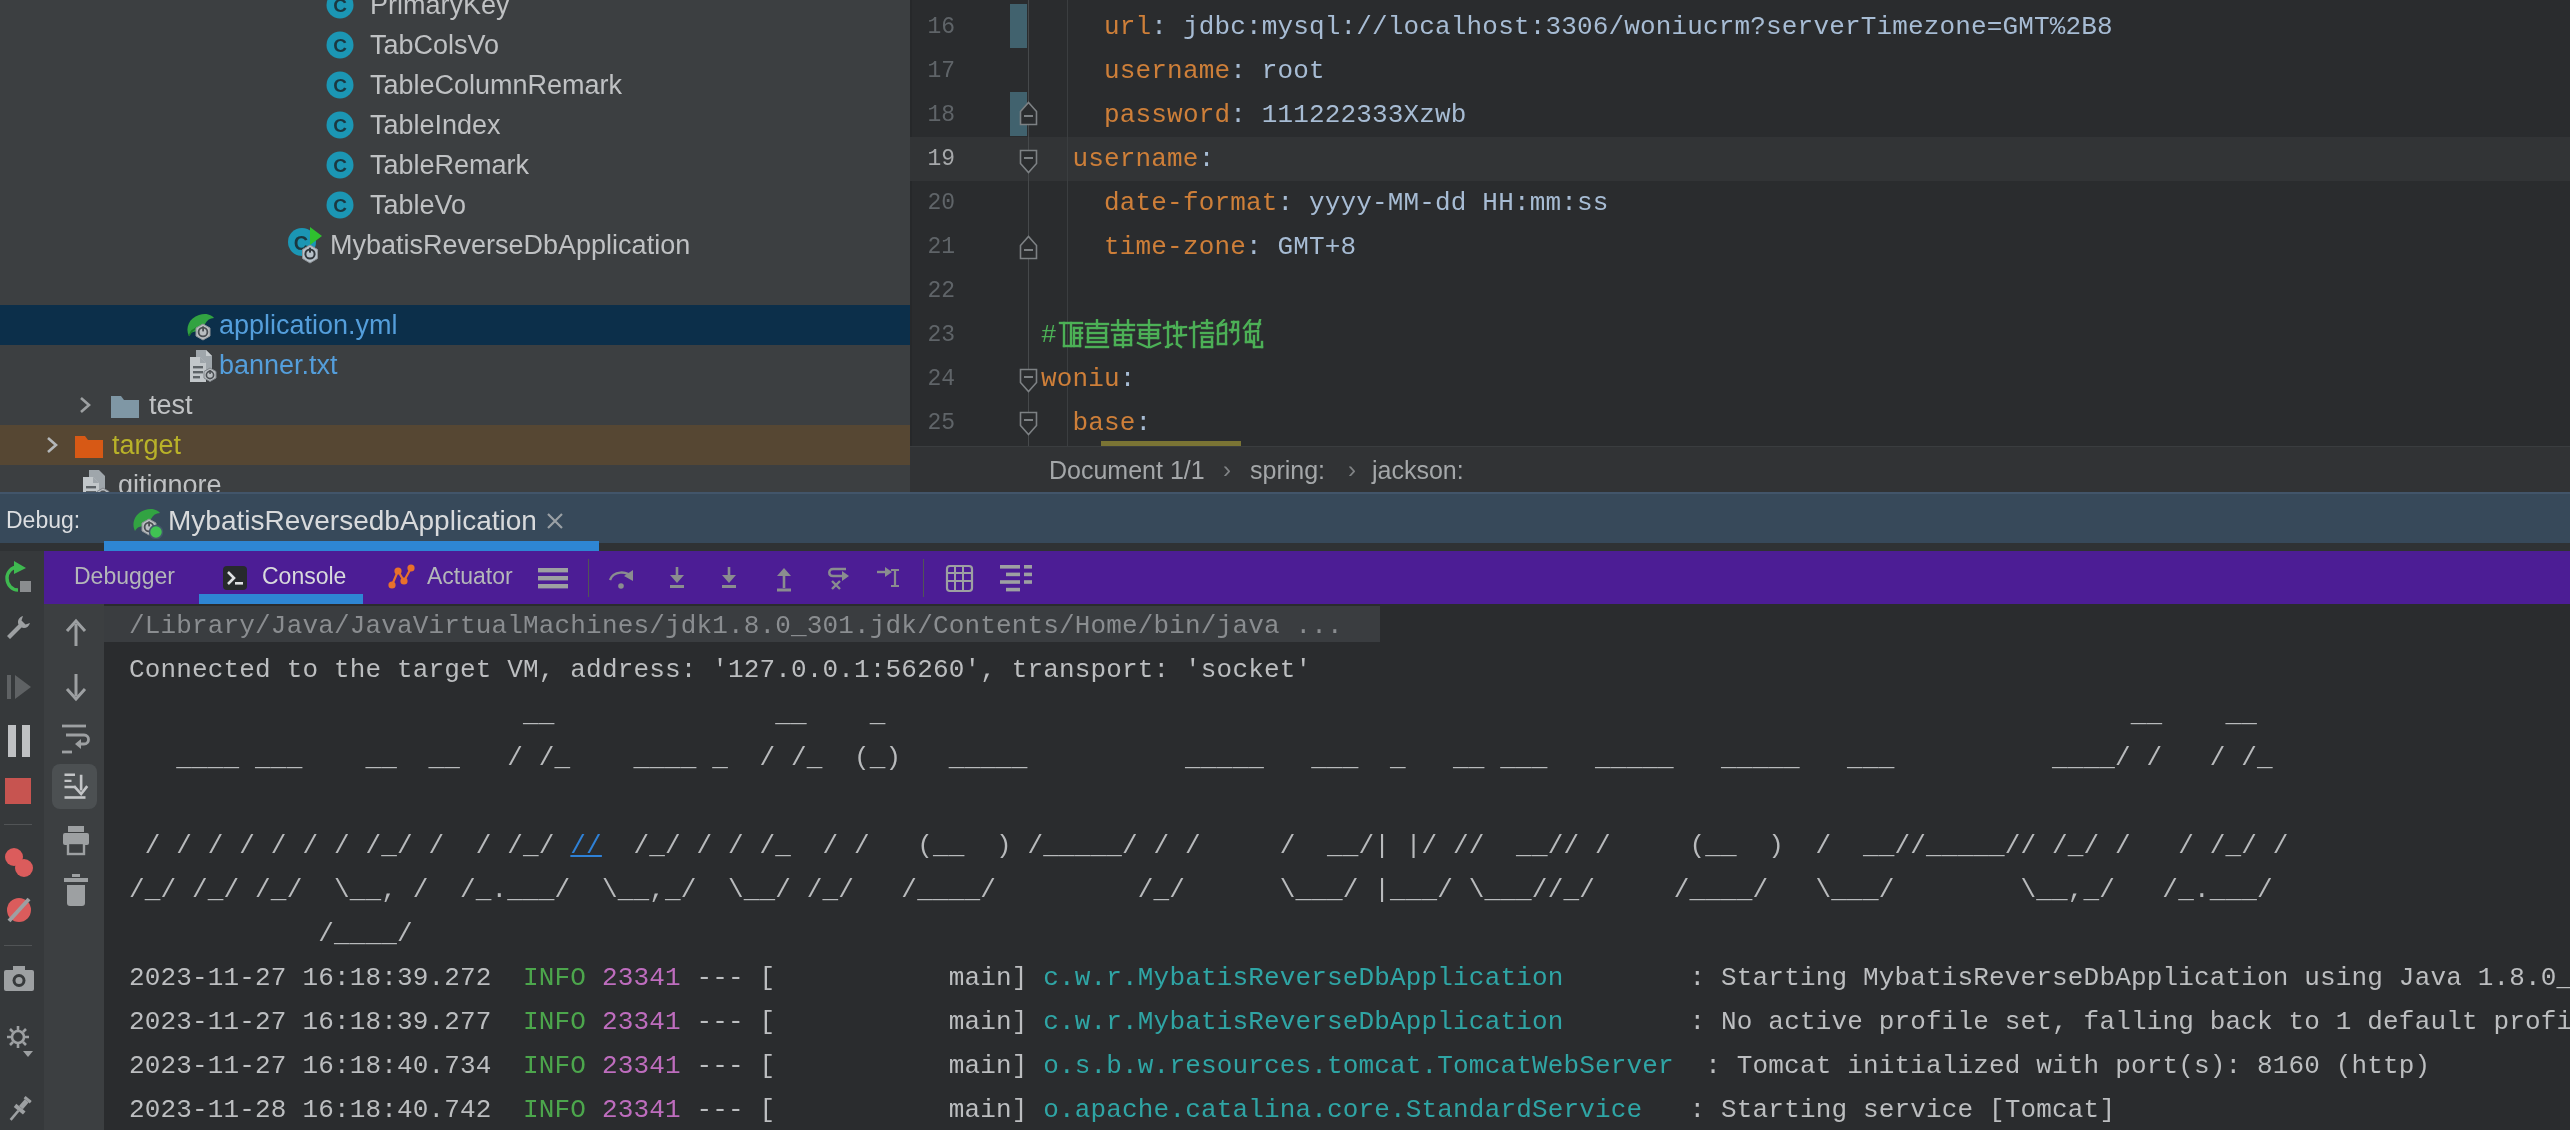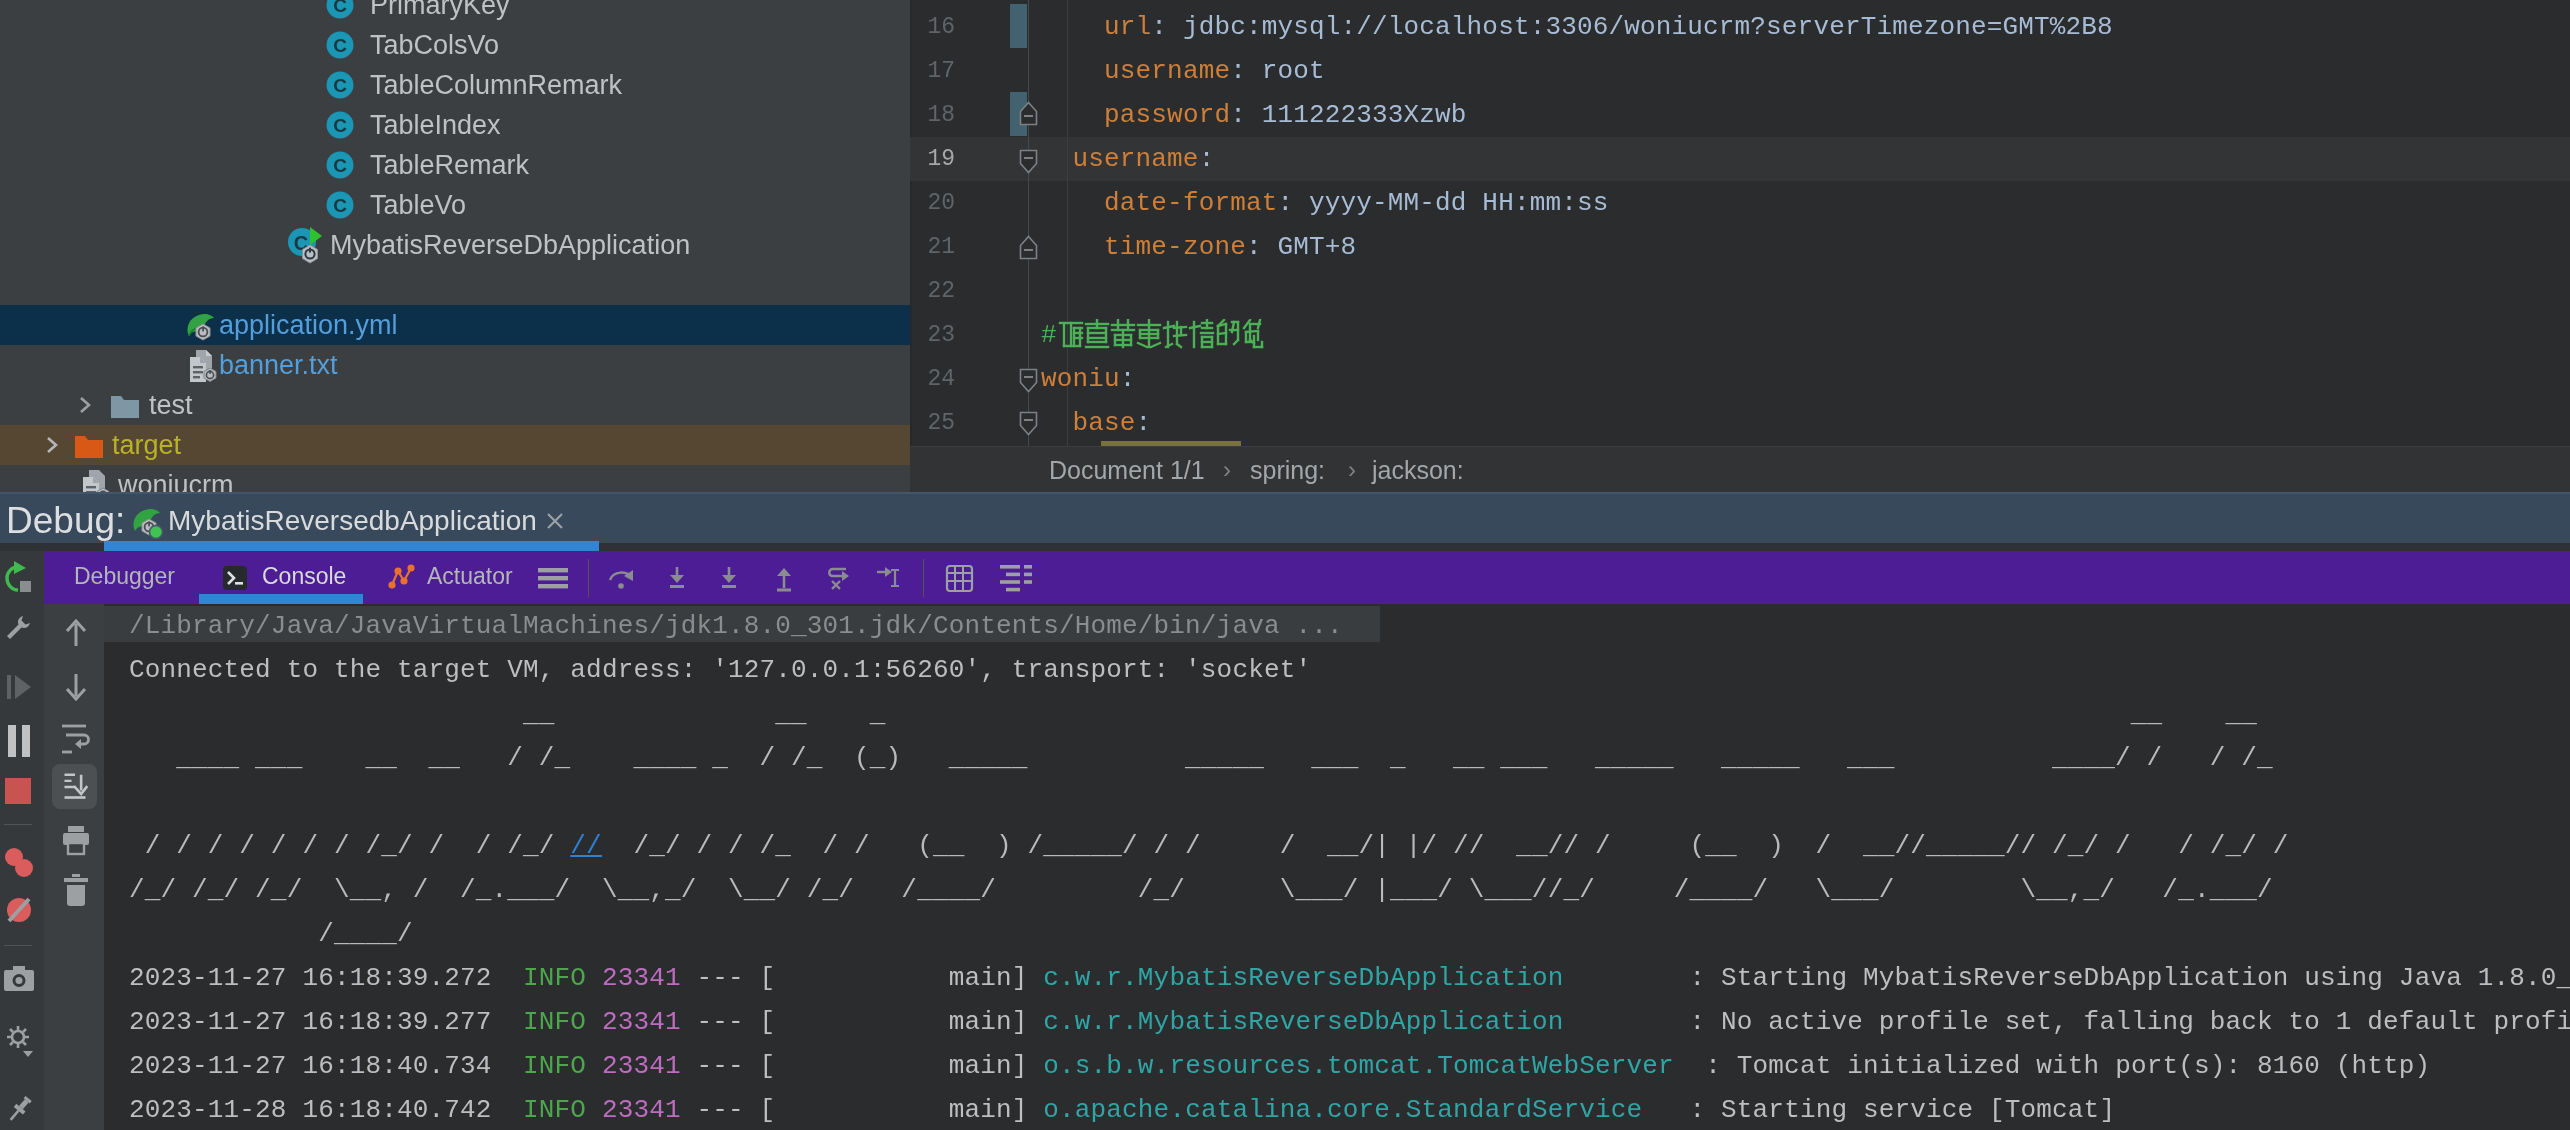--- a/index.html
+++ b/index.html
@@ -20,21 +20,21 @@
 .lnum { position:absolute; width:45px; text-align:right; height:44px; line-height:44px; font-family:"Liberation Mono", monospace; font-size:23px; color:#5f6468; }
 .key { color:#ce7f39; }
 .cmt { color:#4cb056; }
 
 
 #crumbs { position:absolute; left:910px; top:446px; width:1660px; height:46px; background:#313335; border-top:1px solid #3a3d3f;text-align:right; }
 #crumbs span { position:absolute; top:0; height:46px; line-height:46px; font-size:25px; color:#a4a7a9; white-space:pre; }
 
 
 #dbghead { position:absolute; left:0; top:492px; width:2570px; height:59px; background:#37495a; }
-#dbghead .t { position:absolute; height:59px; line-height:57px; font-size:37px; color:#dcdee1; white-space:pre; }
+#dbghead .t { position:absolute; height:59px; line-height:57px; font-size:23px; color:#dcdee1; white-space:pre; }
 
 
 #toolrow { position:absolute; left:0; top:551px; width:2570px; height:53px; background:#4c1d95; }
 #toolrow .t { position:absolute; height:53px; line-height:51px; font-size:23px; white-space:pre; }
 
 
 #leftcol { position:absolute; left:0; top:551px; width:44px; height:579px; background:#36393b; }
 
 #congut { position:absolute; left:44px; top:604px; width:60px; height:526px; background:#3c3f41; }
 
@@ -157,21 +157,21 @@
           <path d="M10 1 h10 l6 6 v16 h-16 z" fill="#9fa6ab"></path>
           <path d="M4 8 h10 l6 6 v19 h-16 z" fill="#c2c7ca"></path>
           <path d="M14 8 l6 6 h-6 z" fill="#9fa6ab"></path>
           <rect x="7" y="17" width="10" height="2.4" fill="#5d6367"></rect>
           <rect x="7" y="22" width="10" height="2.4" fill="#5d6367"></rect>
           <g transform="translate(16,18)">
             <path d="M8 1 L14 4.5 V11 L8 14.5 L2 11 V4.5 Z" fill="#b9bdc0" stroke="#80858a" stroke-width="1"></path>
             <circle cx="8" cy="8" r="3.6" fill="none" stroke="#4a4e52" stroke-width="1.6"></circle>
           </g>
         </svg>
-      <div class="lbl" style="left:118px">woniucrm</div>
+      <div class="lbl" style="left:118px">gitignore</div>
     </div>
   </div>
   <div id="editor">
     <div class="abs" style="left:0;top:0;width:2px;height:446px;background:#26282a"></div>
     <div class="abs" style="left:0;top:137px;width:1660px;height:44px;background:#323436"></div>
     <div class="lnum" style="left:0;top:5px">16</div>
     <div class="lnum" style="left:0;top:49px">17</div>
     <div class="lnum" style="left:0;top:93px">18</div>
     <div class="lnum" style="left:0;top:137px;color:#a6a8aa">19</div>
     <div class="lnum" style="left:0;top:181px">20</div>

